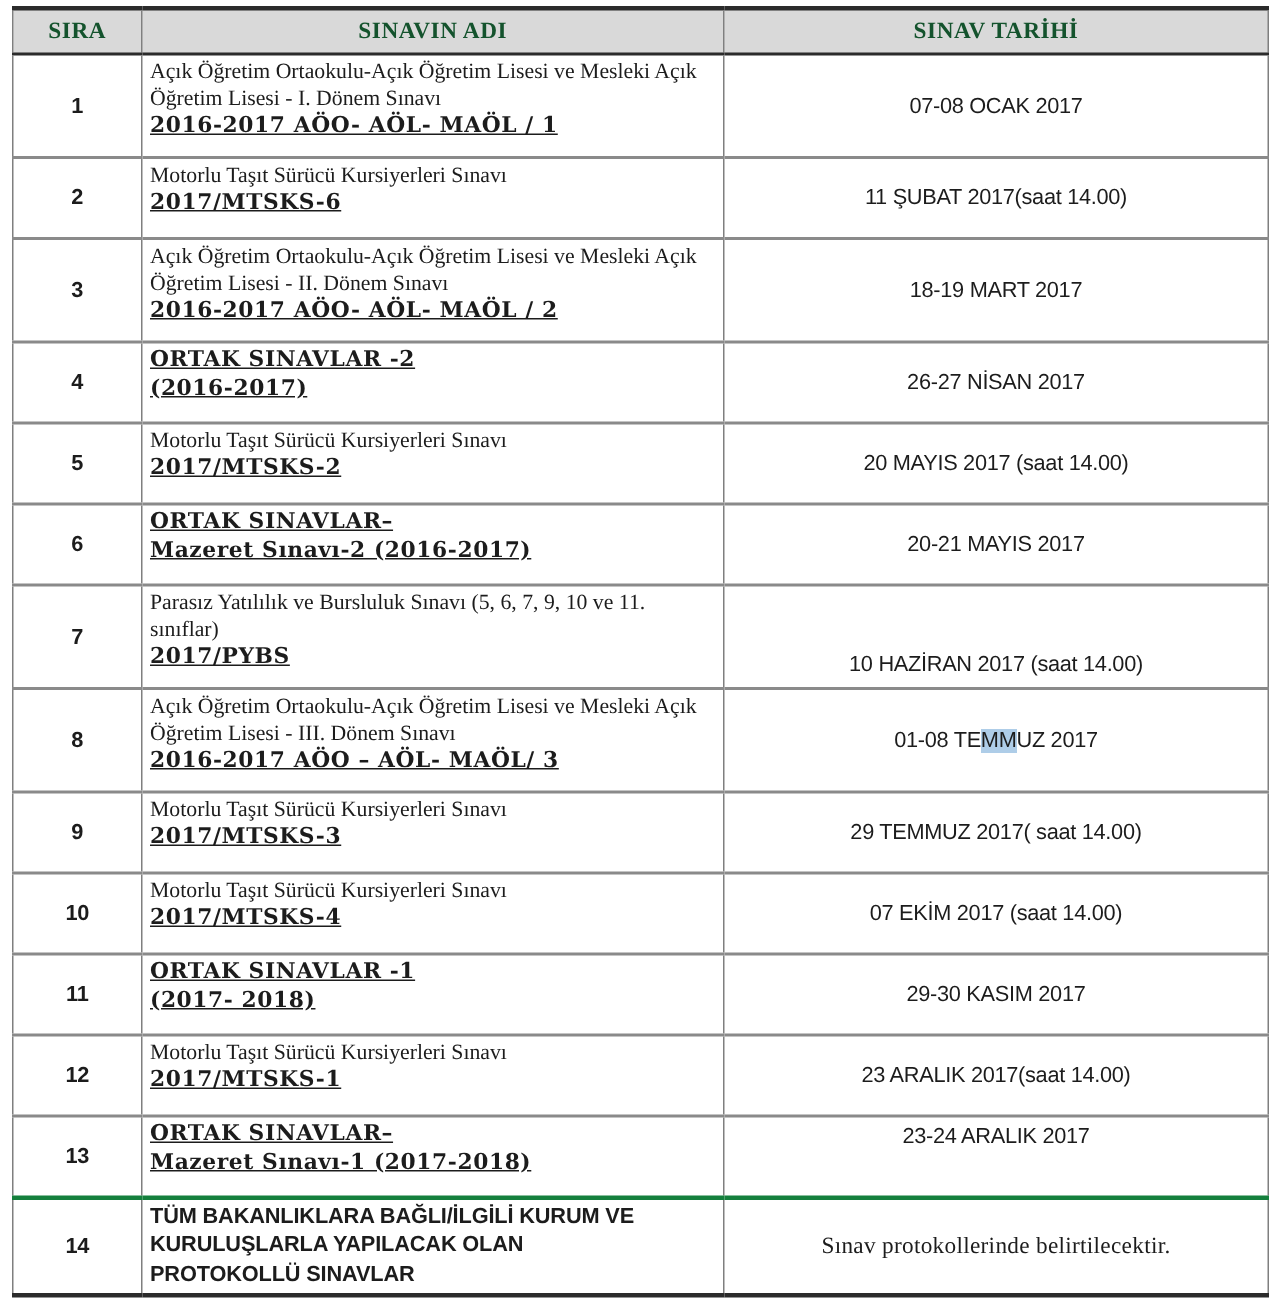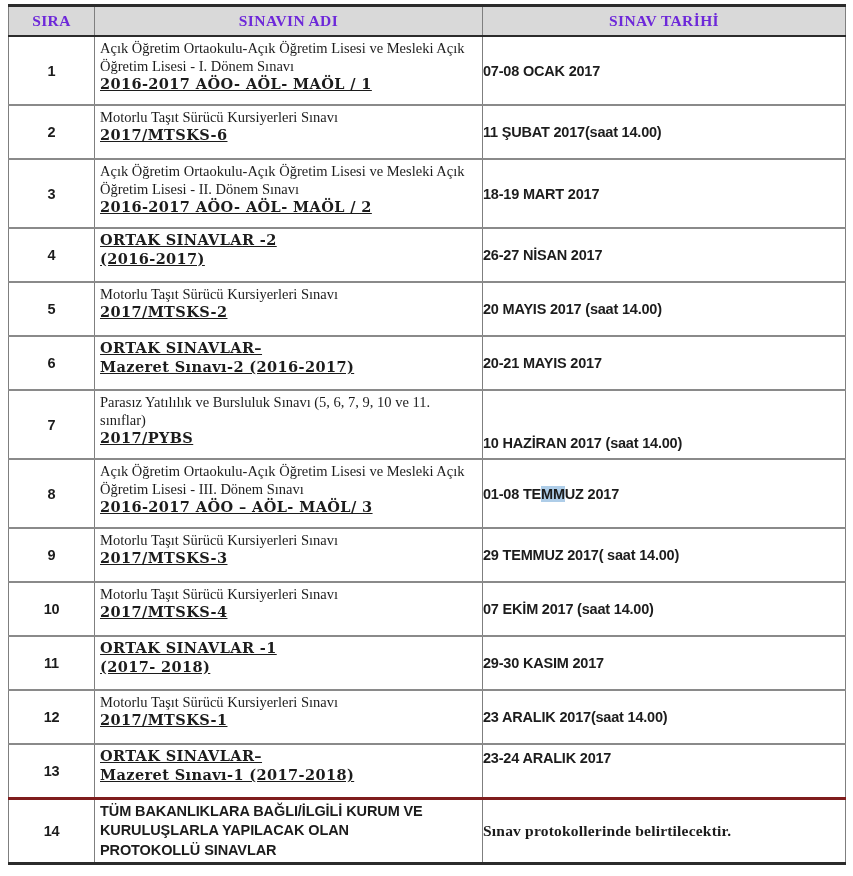--- a/index.html
+++ b/index.html
@@ -26,21 +26,21 @@
     border-top: 3px solid #2b2b2b;
     border-bottom: 2px solid #2b2b2b;
     border-left: 1px solid #7f7f7f;
     border-right: 1px solid #7f7f7f;
     font-family: "Liberation Serif", serif;
     font-weight: bold;
     font-size: 15.5px;
     letter-spacing: 0.4px;
     padding: 5px 2px;
     text-align: center;
-    color: #6d28d9;
+    color: #14532d;
   }
 
   
   tbody td {
     border: 1px solid #7f7f7f;
     border-top: 2px solid #8a8a8a;
     vertical-align: middle;
     padding: 0;
   }
   tr.h68 td { height: 69px; }
@@ -73,33 +73,33 @@
   }
   .caps {
     font-family: "Liberation Sans", sans-serif;
     font-weight: bold;
     font-size: 14.5px;
     line-height: 1.35;
     letter-spacing: -0.1px;
     max-width: 345px;
   }
   td.date {
-    text-align: left;
+    text-align: center;
     font-family: "Liberation Sans", sans-serif;
-    font-weight: bold;
+    font-weight: normal;
     font-size: 14.5px;
     letter-spacing: -0.2px;
   }
   tr.r7 td.date { vertical-align: bottom; padding-bottom: 7px; }
   tr.r13 td.date { vertical-align: top; padding-top: 5px; }
 
   .hl { background: #aecde8; margin-top: 24px; }
 
   
-  tr.r14 td { border-top: 3px solid #7f1d1d; border-bottom: 3px solid #2b2b2b; }
+  tr.r14 td { border-top: 3px solid #15803d; border-bottom: 3px solid #2b2b2b; }
   tr.r14 td.date {
     font-family: "Liberation Serif", serif;
     font-size: 15.5px;
     letter-spacing: 0.2px;
   }
 </style>
 </head>
 <body>
 
 <div class="wrap">

